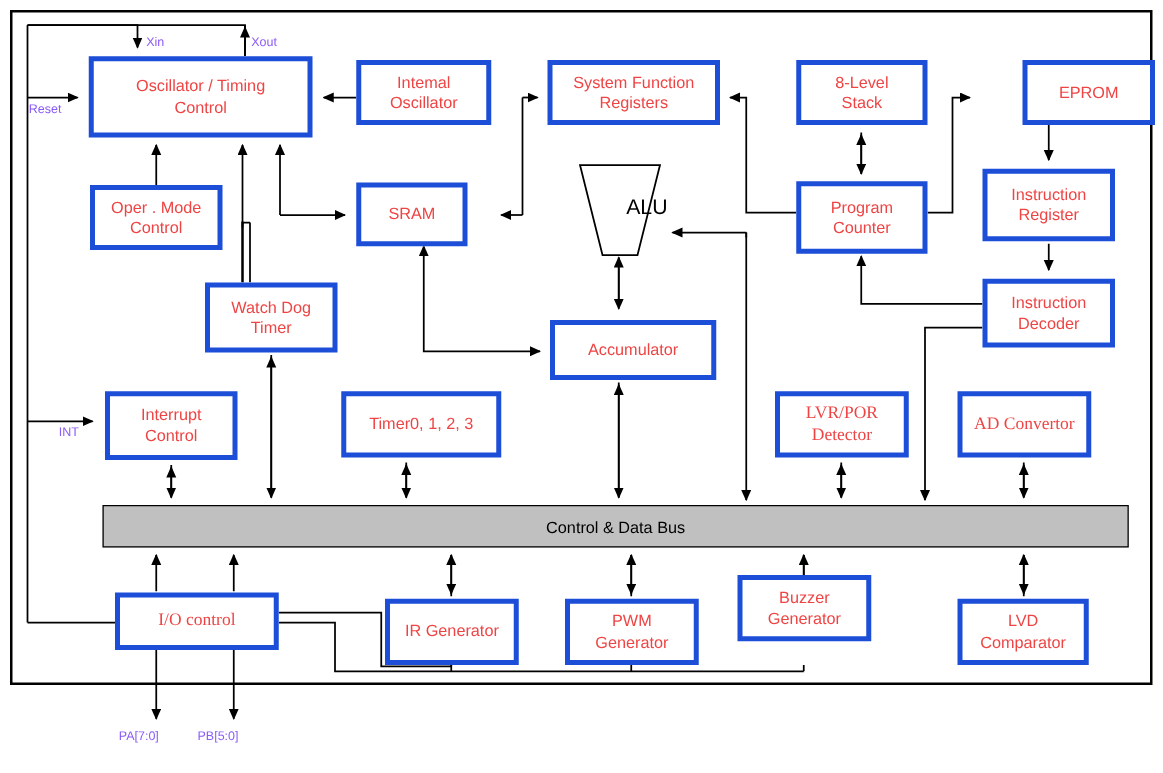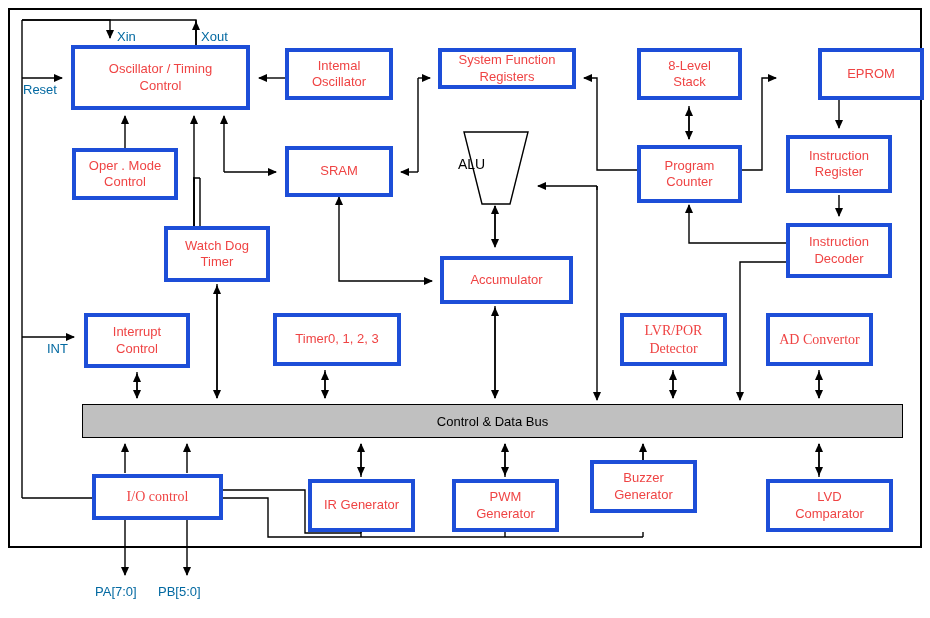--- a/index.html
+++ b/index.html
@@ -5,23 +5,23 @@
   html,body{margin:0;padding:0;background:#ffffff;}
   body{width:930px;height:618px;font-family:"Liberation Sans",sans-serif;}
   #root{position:relative;width:930px;height:618px;overflow:hidden;background:#fff;}
   #svg{position:absolute;left:0;top:0;width:930px;height:618px;}
   .blk{position:absolute;box-sizing:border-box;border:4px solid #1d4ed8;background:#fff;
        display:flex;align-items:center;justify-content:center;text-align:center;
        font-size:13px;color:#ef4444;line-height:1.25;padding:1px 2px;}
   .blk.serif{font-family:"Liberation Serif",serif;font-size:14px;}
   .bus{position:absolute;box-sizing:border-box;border:1px solid #000;background:#c0c0c0;
        display:flex;align-items:center;justify-content:center;font-size:13px;color:#000;}
-  .lbl{position:absolute;font-size:13px;color:#0369a1;white-space:nowrap;text-align:center;}
+  .lbl{position:absolute;font-size:10px;color:#8b5cf6;white-space:nowrap;text-align:center;}
   .alu-wrap{position:absolute;}
-  .alu-txt{position:absolute;width:100%;text-align:left;font-size:14px;color:#000;}
+  .alu-txt{position:absolute;width:100%;text-align:right;font-size:17px;color:#000;}
   .frame{position:absolute;box-sizing:border-box;border:2px solid #000;background:transparent;}
 </style>
 </head>
 <body>
 
 <div id="root">
 
   <div class="frame" style="left:8px;top:8px;width:914px;height:540px;"></div>
 
   <svg id="svg" xmlns="http://www.w3.org/2000/svg">
@@ -129,29 +129,29 @@
 
       <path d="M125,520 L125,575" marker-end="url(#ah)"></path>
       <path d="M187,520 L187,575" marker-end="url(#ah)"></path>
     </g>
   </svg>
 
   <div class="blk" style="left:71px;top:45px;width:179px;height:65px;">Oscillator / Timing<br>Control</div>
 
   <div class="blk" style="left:285px;top:48px;width:108px;height:52px;">Intemal<br>Oscillator</div>
 
-  <div class="blk" style="left:438px;top:48px;width:138px;height:41px;">System Function<br>Registers</div>
+  <div class="blk" style="left:438px;top:48px;width:138px;height:52px;">System Function<br>Registers</div>
 
   <div class="blk" style="left:637px;top:48px;width:105px;height:52px;">8-Level<br>Stack</div>
 
   <div class="blk" style="left:818px;top:48px;width:106px;height:52px;">EPROM</div>
 
   <div class="blk" style="left:72px;top:148px;width:106px;height:52px;">Oper . Mode<br>Control</div>
 
-  <div class="blk" style="left:285px;top:146px;width:108px;height:51px;">SRAM</div>
+  <div class="blk" style="left:285px;top:146px;width:89px;height:51px;">SRAM</div>
 
   <div class="alu-wrap" style="left:458px;top:130px;width:76px;height:76px;">
     <svg width="76" height="76" viewBox="0 0 76 76" xmlns="http://www.w3.org/2000/svg">
       <polygon points="6,2 70,2 52,74 24,74" fill="#ffffff" stroke="#000" stroke-width="1.4"></polygon>
     </svg>
     <div class="alu-txt" style="top:26px;">ALU</div>
   </div>
 
   <div class="blk" style="left:637px;top:145px;width:105px;height:58px;">Program<br>Counter</div>
 
@@ -174,21 +174,21 @@
   <div class="bus" style="left:82px;top:404px;width:821px;height:34px;">Control  &amp;  Data  Bus</div>
 
   <div class="blk" style="left:308px;top:479px;width:107px;height:53px;">IR Generator</div>
 
   <div class="blk serif" style="left:92px;top:474px;width:131px;height:46px;">I/O control</div>
 
   <div class="blk" style="left:452px;top:479px;width:107px;height:53px;">PWM<br>Generator</div>
 
   <div class="blk" style="left:590px;top:460px;width:107px;height:53px;">Buzzer<br>Generator</div>
 
-  <div class="blk" style="left:766px;top:479px;width:127px;height:53px;">LVD<br>Comparator</div>
+  <div class="blk" style="left:766px;top:479px;width:105px;height:53px;">LVD<br>Comparator</div>
 
   <div class="lbl" style="left:117px;top:29px;">Xin</div>
   <div class="lbl" style="left:201px;top:29px;">Xout</div>
   <div class="lbl" style="left:23px;top:82px;">Reset</div>
   <div class="lbl" style="left:47px;top:341px;">INT</div>
   <div class="lbl" style="left:95px;top:584px;">PA[7:0]</div>
   <div class="lbl" style="left:158px;top:584px;">PB[5:0]</div>
 
 </div>
 

